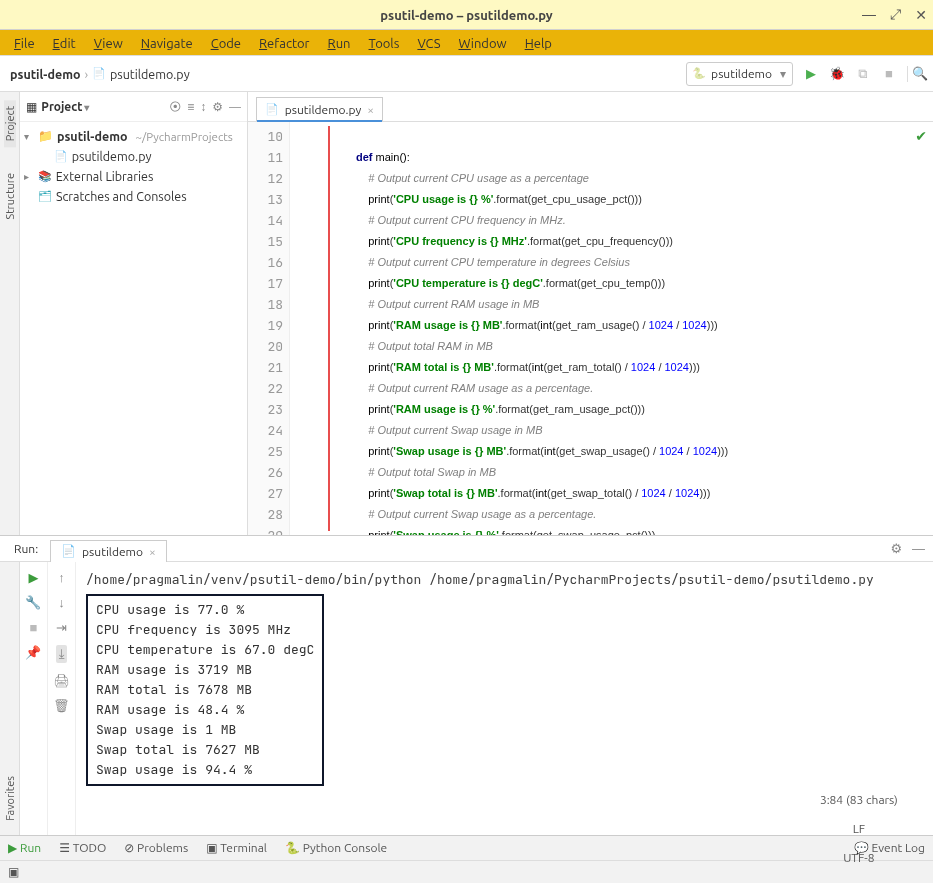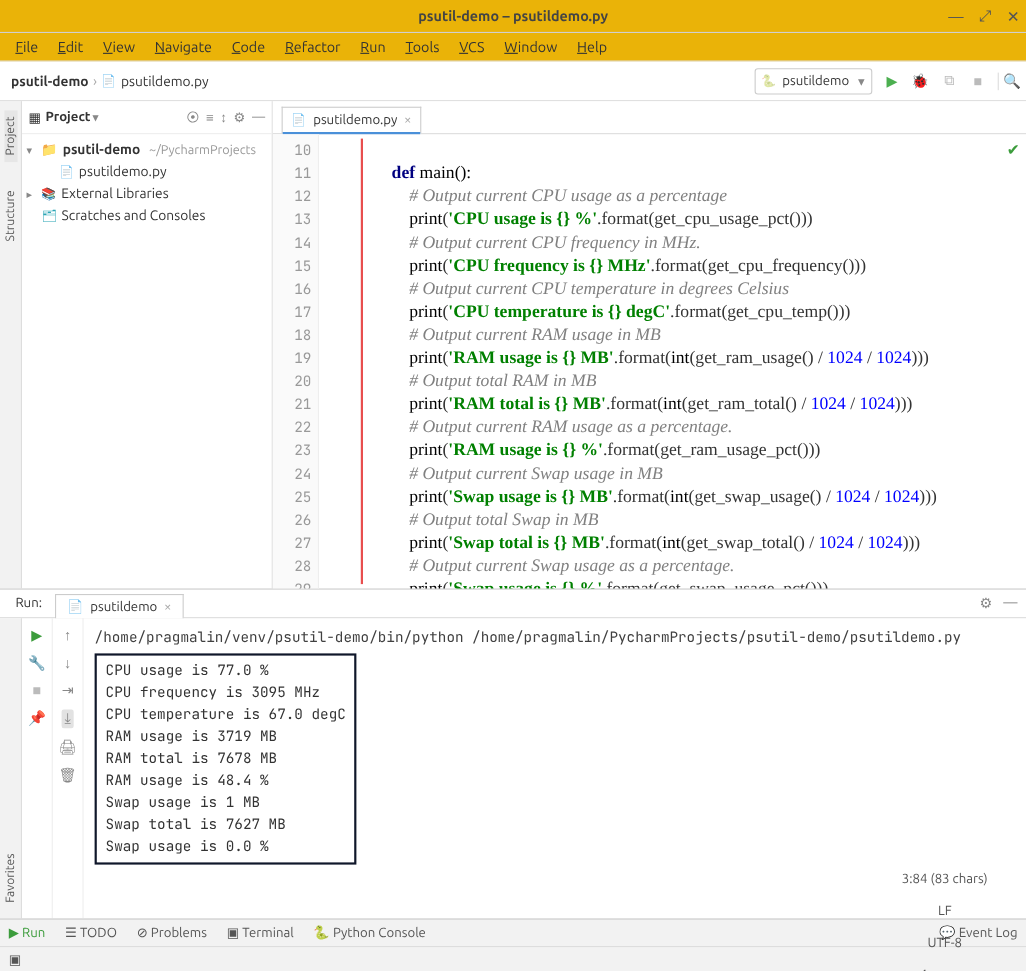--- a/index.html
+++ b/index.html
@@ -9,21 +9,21 @@
     background: #f2f2f2;
     color: #333;
     width: 933px;
     height: 883px;
     overflow: hidden;
     display: flex;
     flex-direction: column;
   }
   .titlebar {
     height: 30px;
-    background: #eab308;
+    background: #fef9c3;
     border-bottom: 1px solid #d0d0d0;
     display: flex;
     align-items: center;
     justify-content: center;
     position: relative;
   }
   .titlebar .title { font-weight: 600; color: #444; }
   .win-controls { position: absolute; right: 6px; top: 0; height: 100%; display: flex; align-items: center; gap: 14px; }
   .win-controls span { cursor: default; color: #555; font-size: 14px; }
   .menubar {
@@ -98,21 +98,21 @@
   }
   .editor-tab .close { color: #aaa; font-size: 12px; }
   .code-scroll { flex: 1; display: flex; overflow: hidden; position: relative; gap: 18px; }
   .gutter {
     width: 42px; background: #fafafa; text-align: right; color: #999;
     font-family: "Menlo","JetBrains Mono",monospace; font-size: 13px;
     padding: 4px 6px 0 0; line-height: 21px; border-right: 1px solid #eee;
   }
   .redline { width: 2px; background: #e84e4e; margin-left: 20px; margin-top: 4px; margin-bottom: 4px; }
   .code {
-    flex: 1; font-family: Liberation Serif, serif; font-size: 16px; line-height: 21px;
+    flex: 1; font-family: Liberation Sans, sans-serif; font-size: 11px; line-height: 21px;
     padding: 4px 0 0 8px; white-space: pre;
   }
   .k { color: #000080; font-weight: bold; }
   .s { color: #008000; font-weight: bold; }
   .c { color: #808080; font-style: italic; }
   .fn { color: #000; }
   .n { color: #0000ff; }
   .check-icon { position: absolute; right: 6px; top: 6px; color: #3c9c3c; font-size: 14px; }
 
   .bottom-area { height: 300px; display: flex; flex-direction: column; border-top: 1px solid #ccc; background: #fff; }
@@ -307,21 +307,21 @@
     <div class="run-left-icons2">
       <span>↑</span>
       <span>↓</span>
       <span>⇥</span>
       <span style="background:#e2e2e2;padding:1px 3px;border-radius:2px;">⤓</span>
       <span>🖨</span>
       <span>🗑</span>
     </div>
     <div class="run-output-wrap">
       <div class="cmdline">/home/pragmalin/venv/psutil-demo/bin/python /home/pragmalin/PycharmProjects/psutil-demo/psutildemo.py</div>
-      <div class="red-box" id="run-output"><div>CPU usage is 77.0 %</div><div>CPU frequency is 3095 MHz</div><div>CPU temperature is 67.0 degC</div><div>RAM usage is 3719 MB</div><div>RAM total is 7678 MB</div><div>RAM usage is 48.4 %</div><div>Swap usage is 1 MB</div><div>Swap total is 7627 MB</div><div>Swap usage is 0.0 %</div></div>
+      <div class="red-box" id="run-output"><div>CPU usage is 77.0 %</div><div>CPU frequency is 3095 MHz</div><div>CPU temperature is 67.0 degC</div><div>RAM usage is 3719 MB</div><div>RAM total is 7678 MB</div><div>RAM usage is 48.4 %</div><div>Swap usage is 1 MB</div><div>Swap total is 7627 MB</div><div>Swap usage is 94.4 %</div></div>
     </div>
   </div>
 </div>
 
 <div class="statusbar-tools">
   <span style="color:#3c9c3c;">▶ <span>Run</span></span>
   <span>☰ <span>TODO</span></span>
   <span>⊘ <span>Problems</span></span>
   <span>▣ <span>Terminal</span></span>
   <span>🐍 <span>Python Console</span></span>

